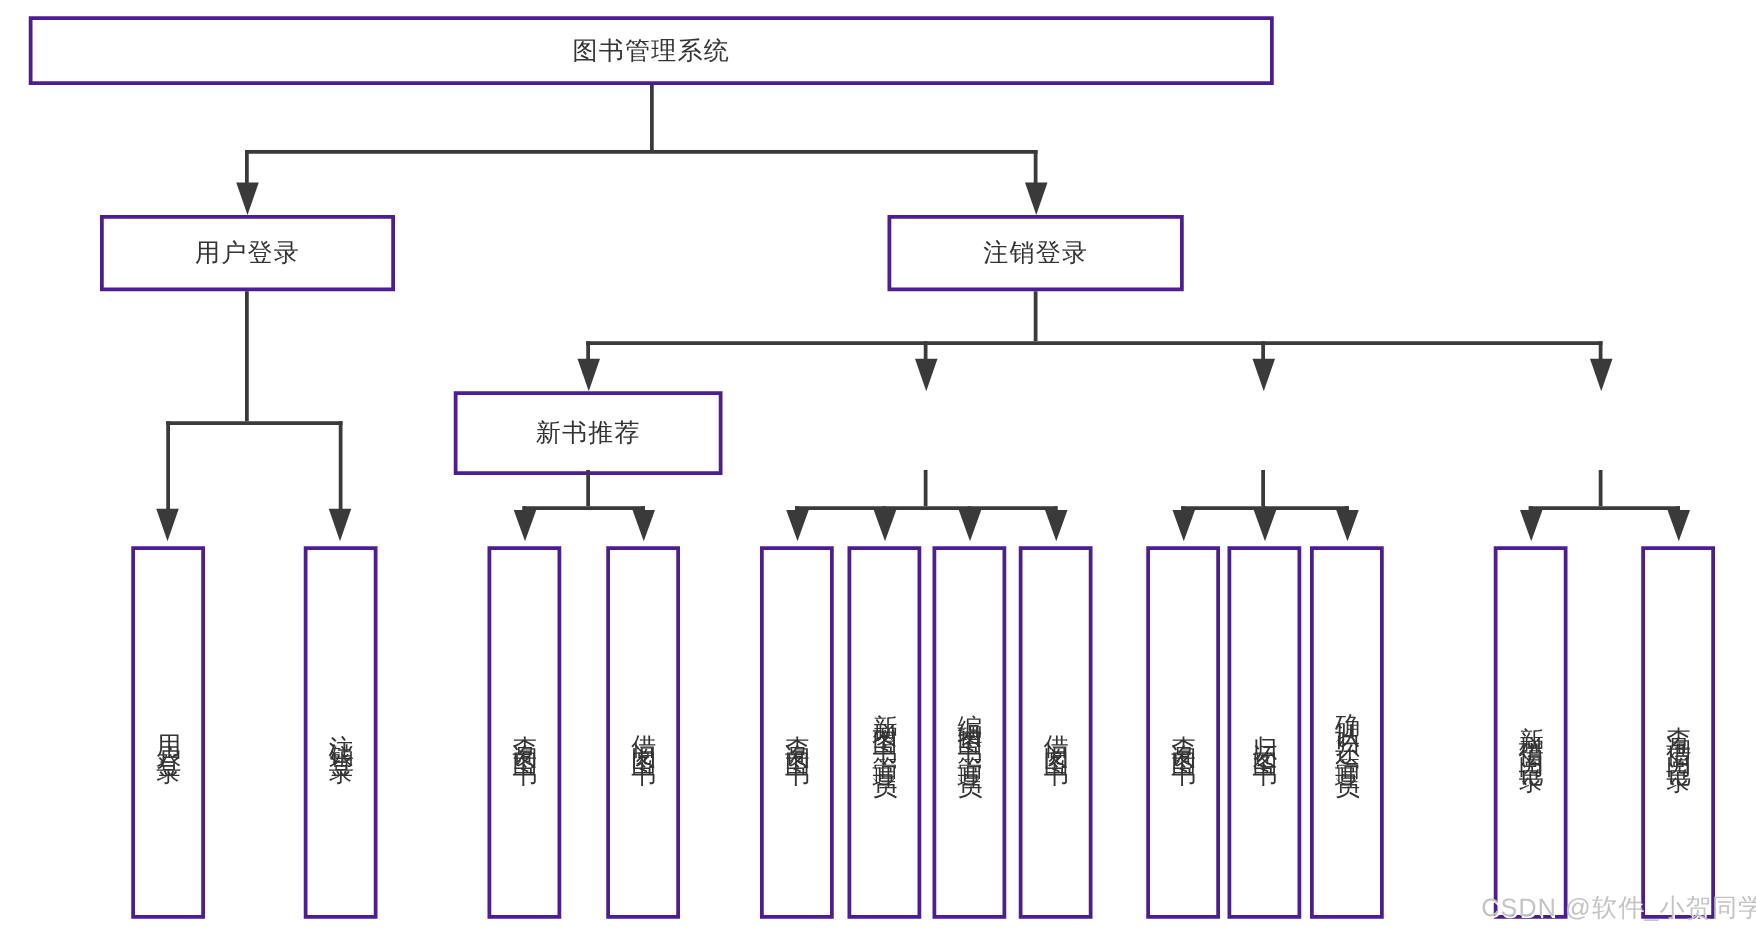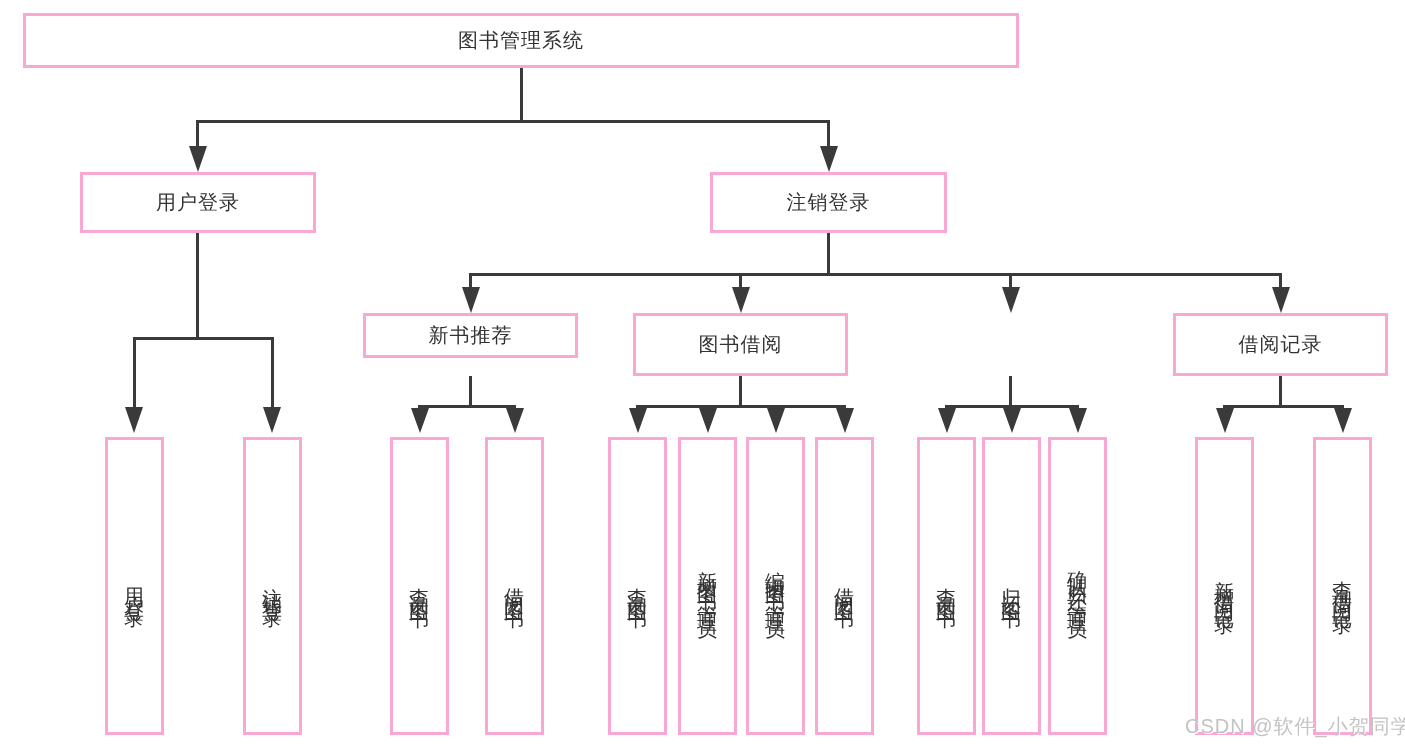--- a/index.html
+++ b/index.html
@@ -8,21 +8,21 @@
     position: relative;
     width: 1405px;
     height: 747px;
     background: #ffffff;
     font-family: "Liberation Sans", "DejaVu Sans", sans-serif;
     color: #333333;
     overflow: hidden;
   }
   .box {
     position: absolute;
-    border: 3px solid #f9a8d4;
+    border: 3px solid #4c1d95;
     background: #ffffff;
     display: flex;
     align-items: center;
     justify-content: center;
     font-size: 20px;
     color: #333333;
     letter-spacing: 1px;
   }
   .leaf {
     writing-mode: vertical-rl;
@@ -87,28 +87,22 @@
   <div class="hline" style="left:469px; top:273px; width:813px;"></div>
   <div class="vline" style="left:469px; top:273px; height:16px;"></div>
   <div class="arrow" style="left:462px; top:287px;"></div>
   <div class="vline" style="left:739px; top:273px; height:16px;"></div>
   <div class="arrow" style="left:732px; top:287px;"></div>
   <div class="vline" style="left:1009px; top:273px; height:16px;"></div>
   <div class="arrow" style="left:1002px; top:287px;"></div>
   <div class="vline" style="left:1279px; top:273px; height:16px;"></div>
   <div class="arrow" style="left:1272px; top:287px;"></div>
 
-  <div class="box" style="left:363px; top:313px; width:215px; height:45px;">
+  <div class="box" style="left:363px; top:313px; width:215px; height:67px;">
     <span>新书推荐</span>
-  </div>
-  <div class="box" style="left:633px; top:313px; width:215px; height:63px;">
-    <span>图书借阅</span>
-  </div>
-  <div class="box" style="left:1173px; top:313px; width:215px; height:63px;">
-    <span>借阅记录</span>
   </div>
 
   <div class="vline" style="left:469px; top:376px; height:29px;"></div>
   <div class="hline" style="left:418px; top:405px; width:98px;"></div>
   <div class="vline" style="left:418px; top:405px; height:6px;"></div>
   <div class="arrow small" style="left:411px; top:408px;"></div>
   <div class="vline" style="left:513px; top:405px; height:6px;"></div>
   <div class="arrow small" style="left:506px; top:408px;"></div>
 
   <div class="vline" style="left:739px; top:376px; height:29px;"></div>

